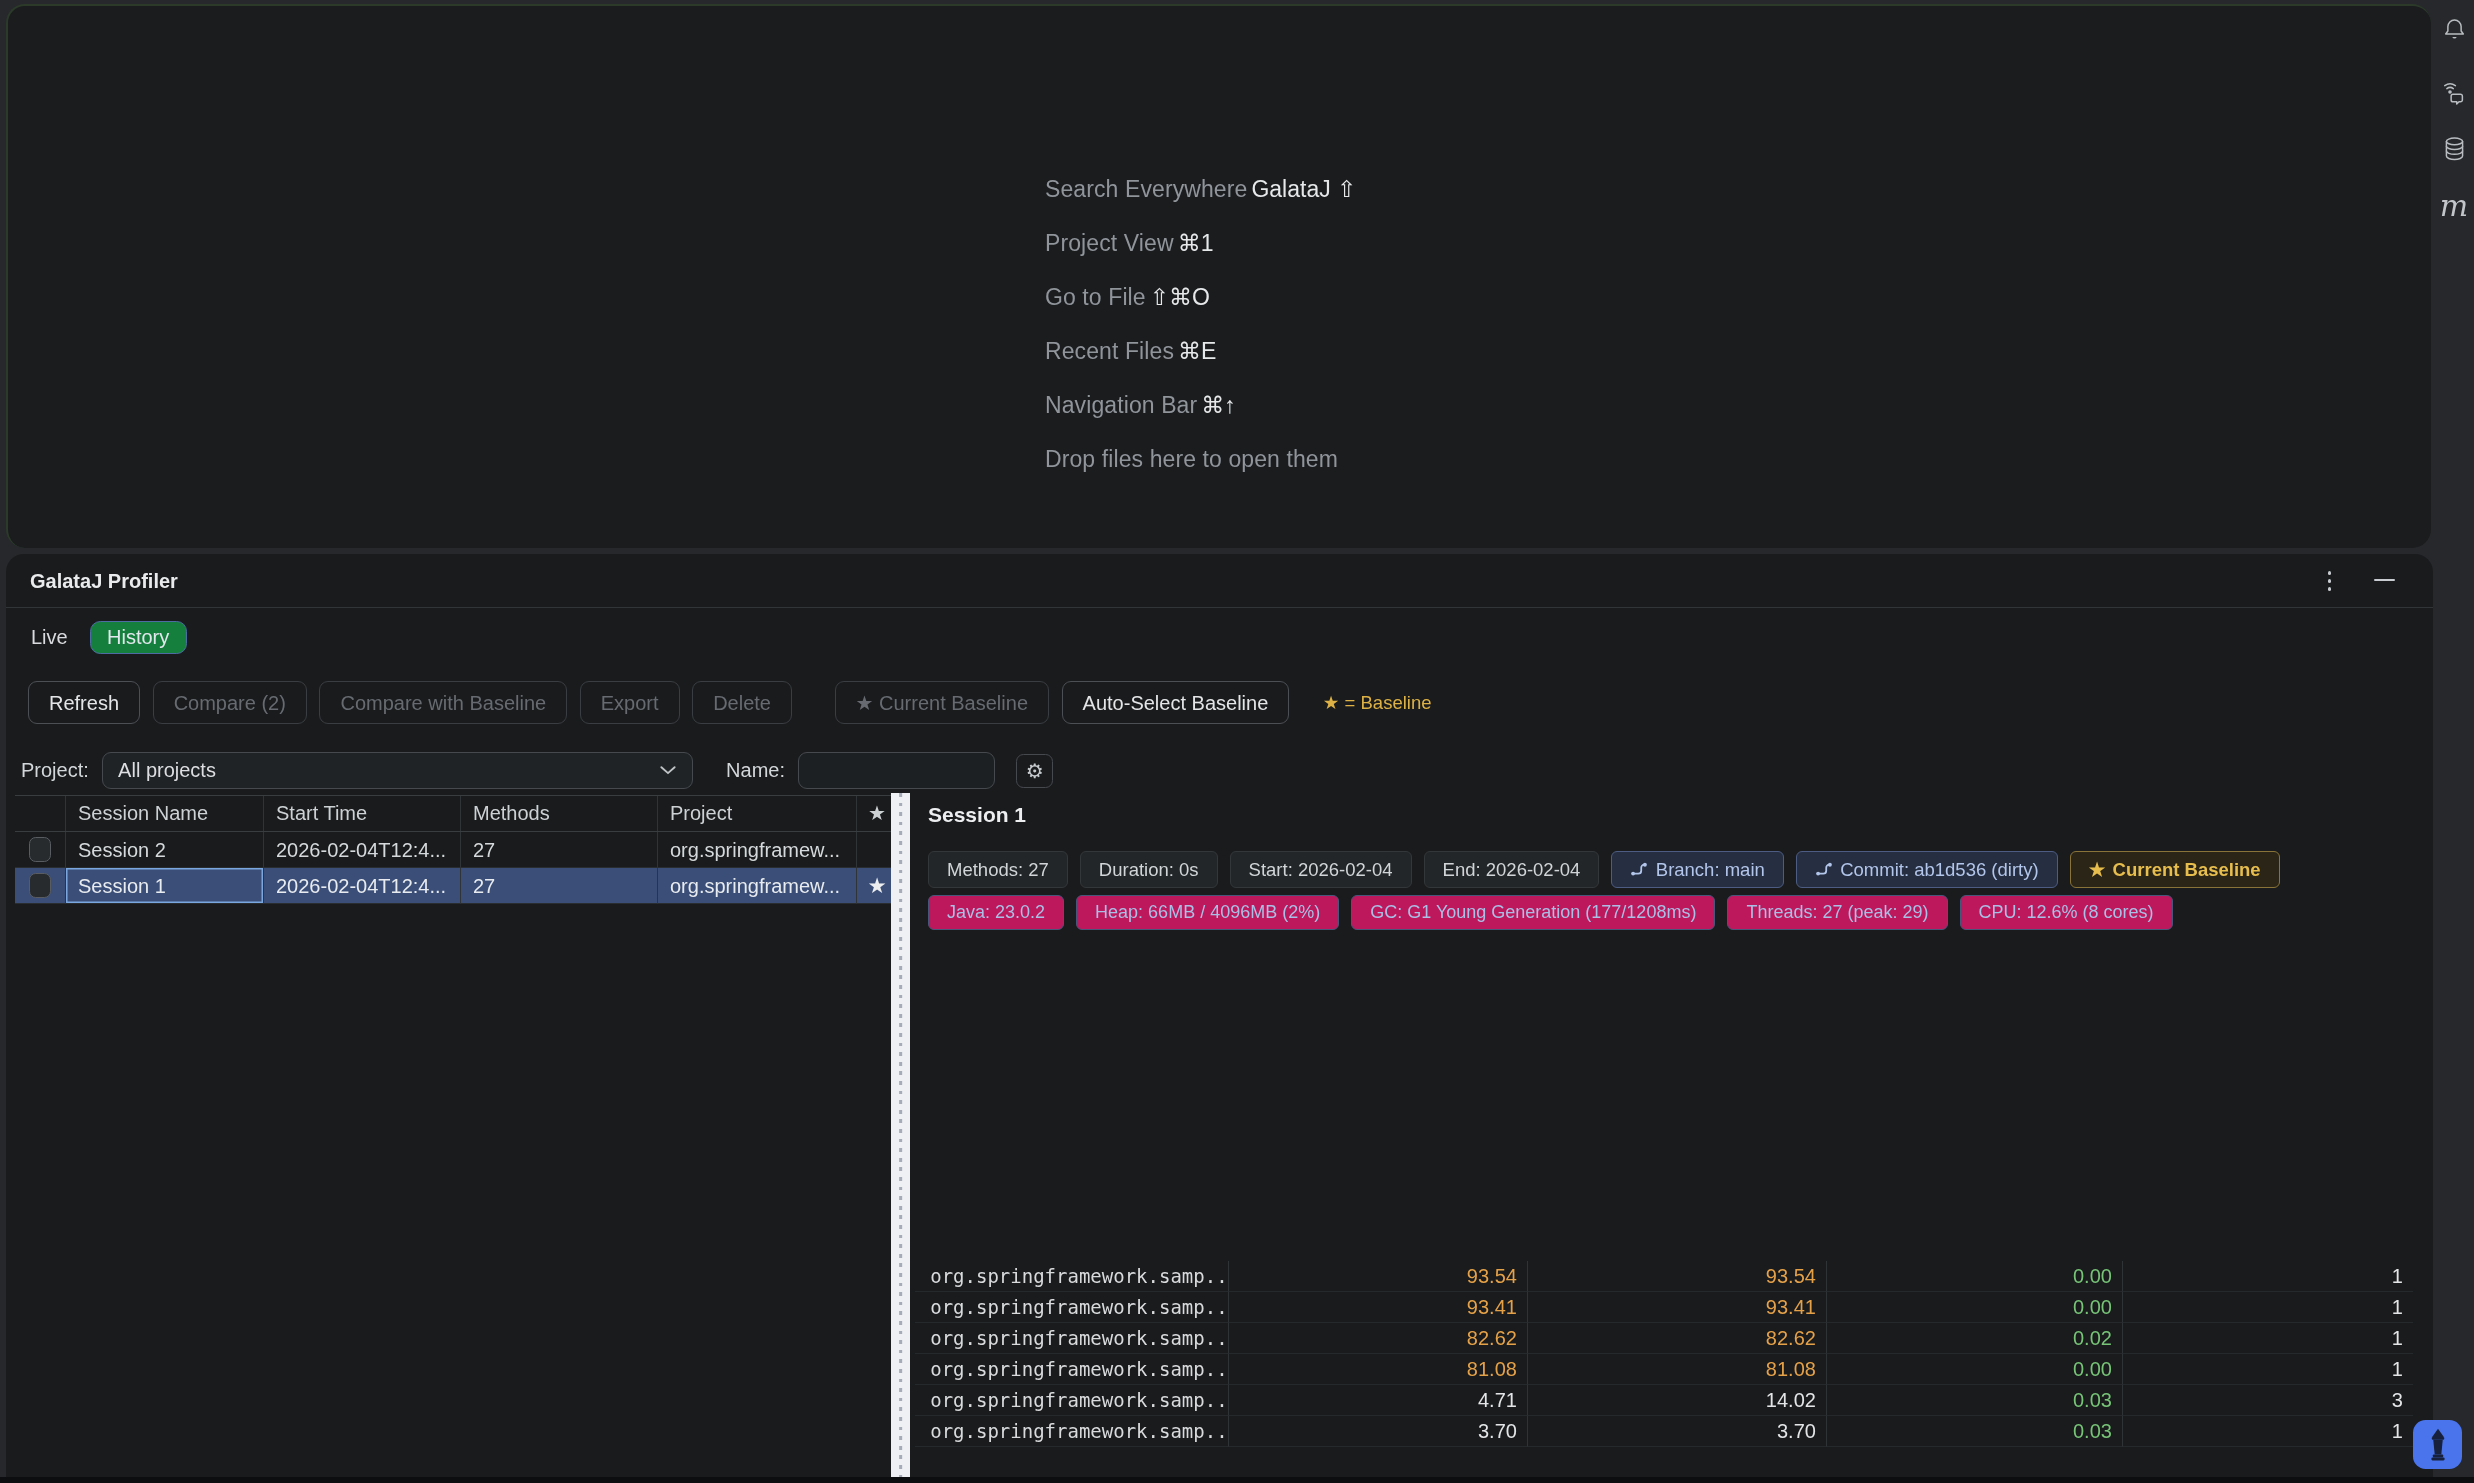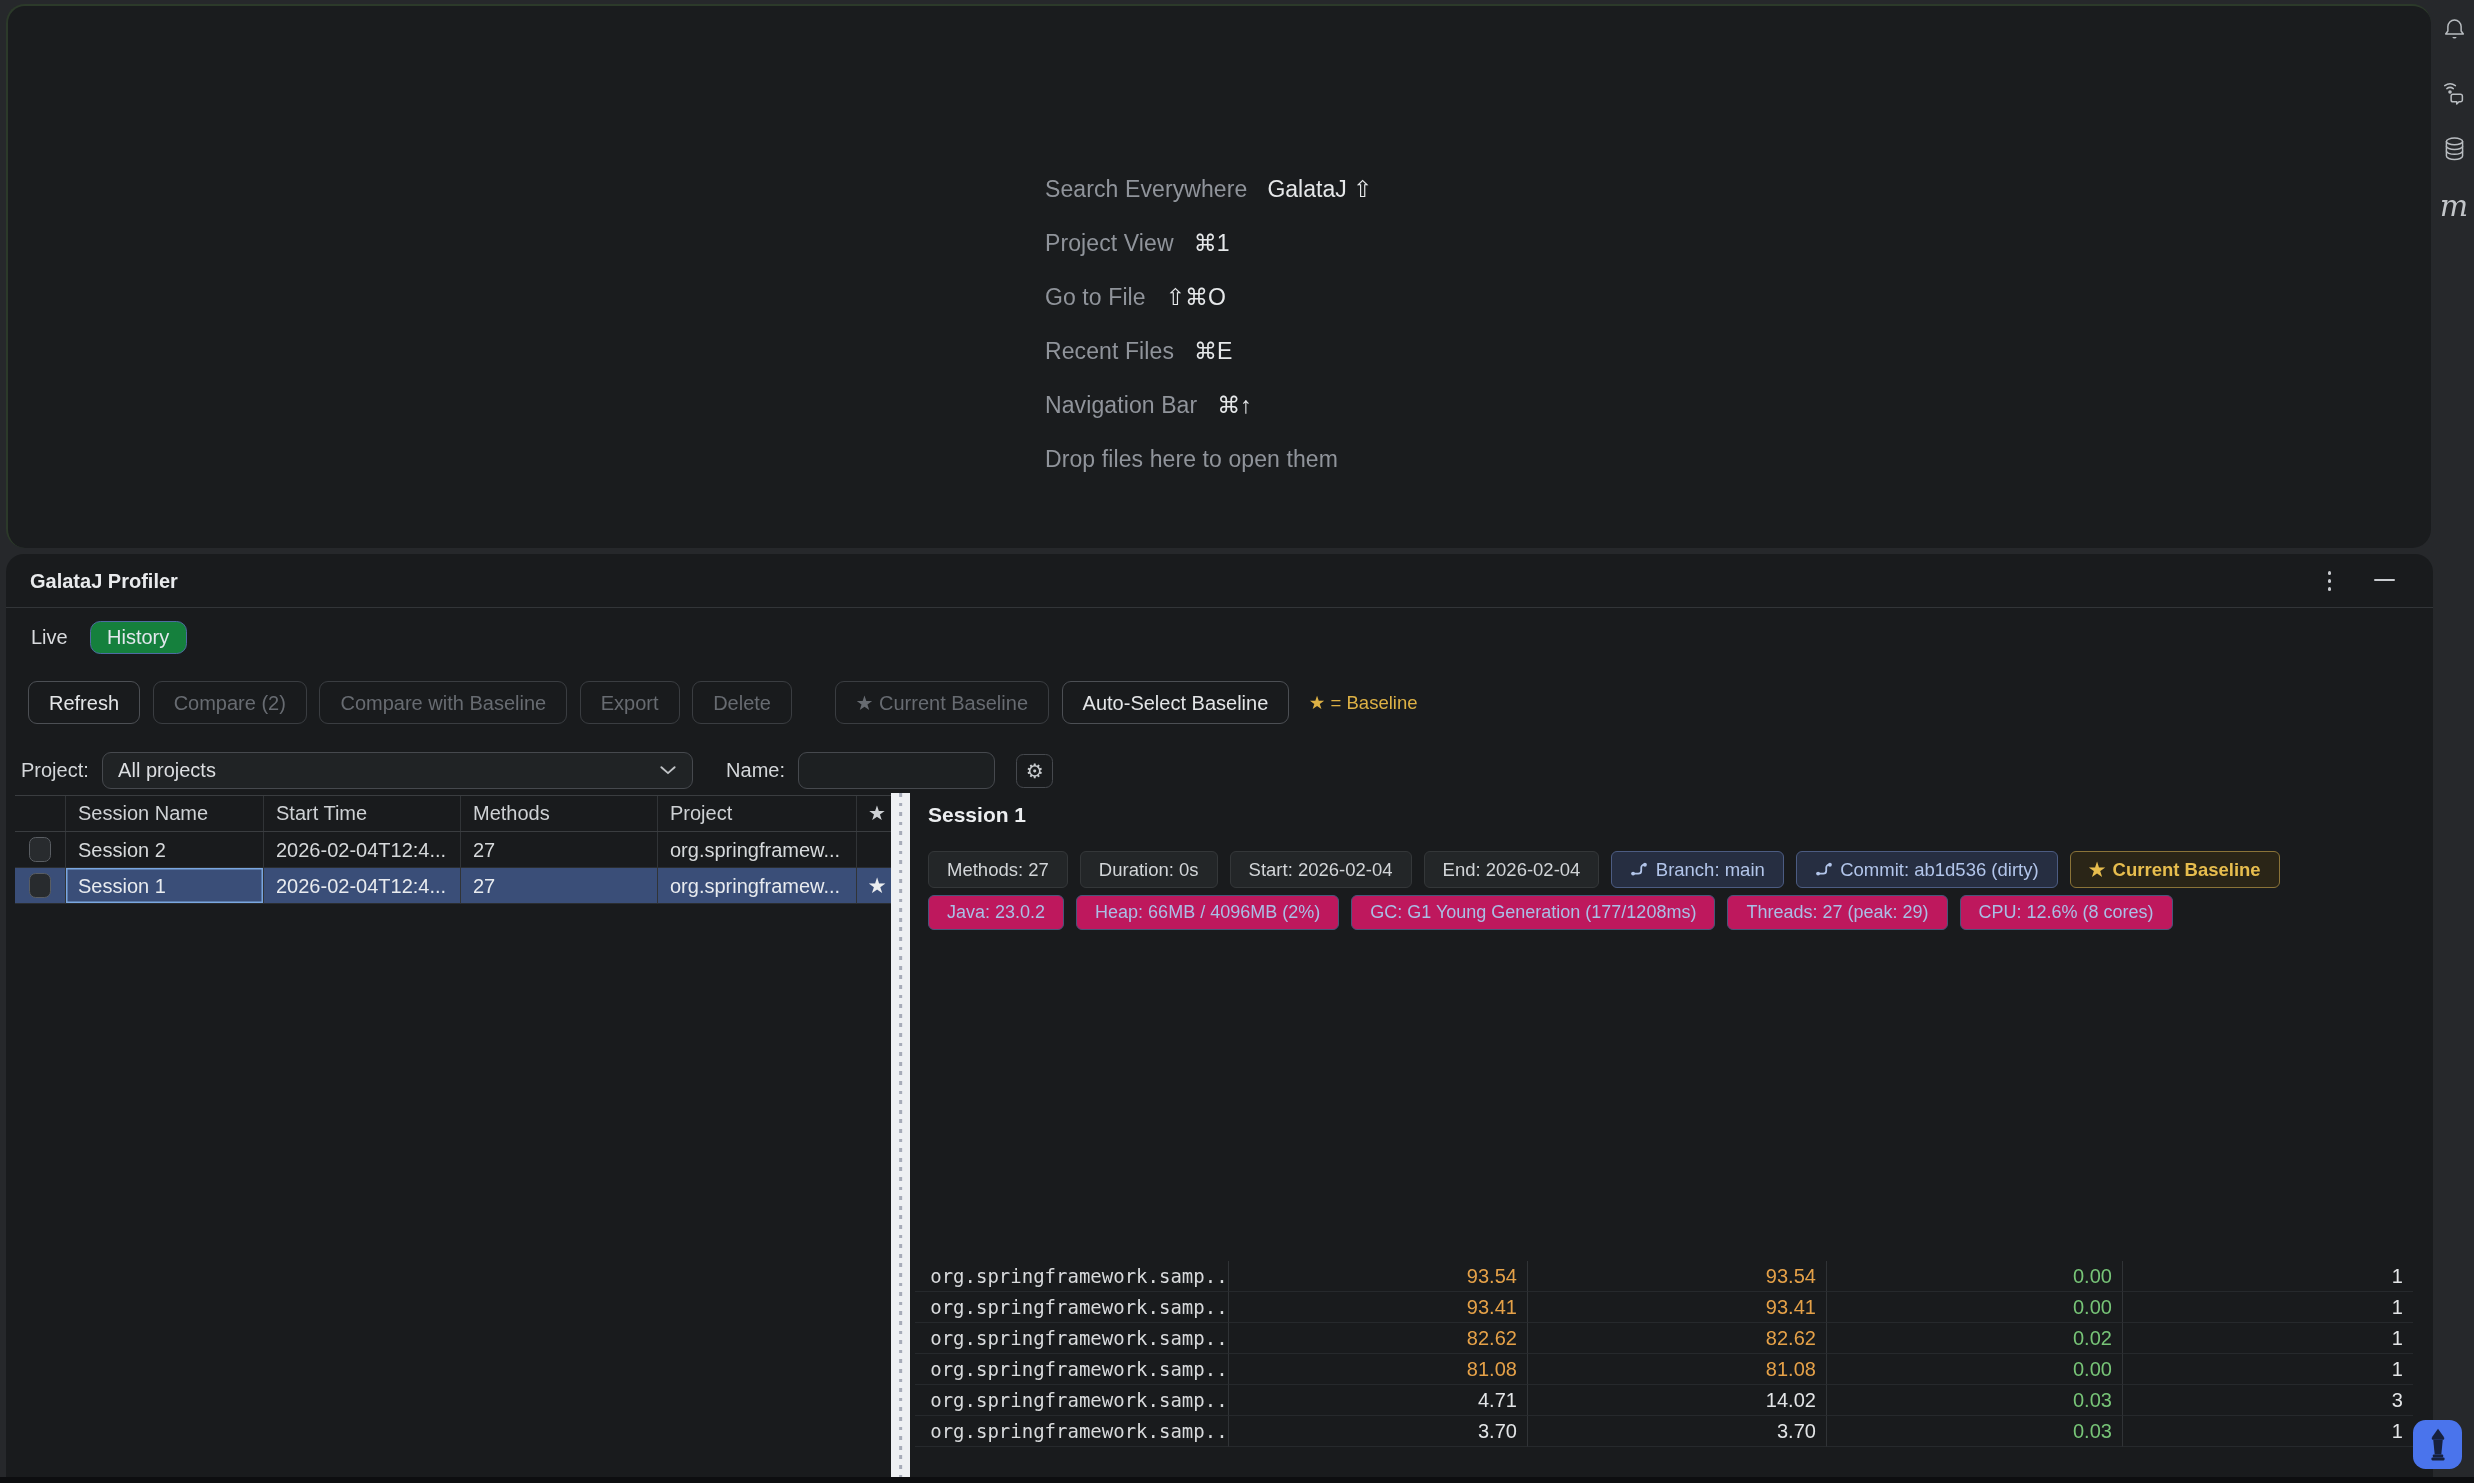--- a/index.html
+++ b/index.html
@@ -6,21 +6,21 @@
   .screen{position:relative;width:2475px;height:1484px;overflow:hidden;
           background:#26282b;font-family:"Liberation Sans",sans-serif;
           -webkit-font-smoothing:antialiased;}
 
   
   .editor{position:absolute;left:6px;top:4.4px;width:2425px;height:544px;
           background:#1a1c1e;border-radius:19px;
           border-top:2.2px solid #2c3a2a;border-left:2.2px solid #2c3a2a;
           box-sizing:border-box;}
   .shortcuts{position:absolute;left:1037px;top:171px;}
-  .sc-row{display:flex;align-items:center;gap:20px;height:24px;margin-bottom:30px;}
+  .sc-row{display:flex;align-items:center;gap:4px;height:24px;margin-bottom:30px;}
   .sc-label{font-size:23px;color:#90949b;letter-spacing:0.1px;}
   .sc-keys{font-size:23px;color:#e6e8ea;}
 
   
   .rail{position:absolute;right:0;top:0;width:42px;height:100%;}
   .rail-btn{position:absolute;left:50%;transform:translateX(-50%);width:30px;height:30px;
             display:flex;align-items:center;justify-content:center;color:#b9bdc1;}
   .rail-btn svg{stroke:#b9bdc1;fill:none;stroke-width:2;stroke-linecap:round;stroke-linejoin:round;}
   .m-glyph{font-family:"DejaVu Serif",serif;font-style:italic;font-size:30px;color:#c2c5c9;line-height:1;}
 
@@ -39,21 +39,21 @@
   .tab{font-size:20px;color:#d9dbde;padding:6px 3px;cursor:pointer;}
   .tab.active{background:#15803d;border:1.5px solid #4e6ba3;border-radius:10.3px;
               padding:4.4px 16.3px;color:#e3e7ee;}
 
   .toolbar{position:absolute;left:22px;top:127px;display:flex;align-items:center;gap:12.6px;height:43px;}
   .btn{height:43px;line-height:40px;padding:0 20px;border:1.5px solid #4c4f54;border-radius:9px;
        font-size:20px;color:#e3e5e7;background:transparent;box-sizing:border-box;cursor:pointer;
        font-family:"Liberation Sans",sans-serif;white-space:nowrap;}
   .btn.disabled{color:#676b71;border-color:#3a3d41;}
   .btn.gap{margin-left:30px;}
-  .legend{margin-left:7px;font-size:18.5px;color:#ddb145;white-space:nowrap;}
+  .legend{margin-left:21px;font-size:18.5px;color:#ddb145;white-space:nowrap;}
 
   .filter-row{position:absolute;left:15px;top:198px;display:flex;align-items:center;height:37px;}
   .f-label{font-size:20px;color:#d4d7da;margin-right:13.3px;}
   .selectbox{width:591px;height:37px;background:#202325;border:1.5px solid #46494e;border-radius:9px;
              display:flex;align-items:center;justify-content:space-between;padding:0 15px;
              box-sizing:border-box;cursor:pointer;}
   .selectbox span{font-size:20px;color:#dcdee1;}
   .name-lab{margin-left:33px;}
   .textbox{width:197px;height:37px;background:#1d2022;border:1.5px solid #46494e;border-radius:9px;
            box-sizing:border-box;font-size:20px;color:#dcdee1;padding:0 12px;outline:none;}

